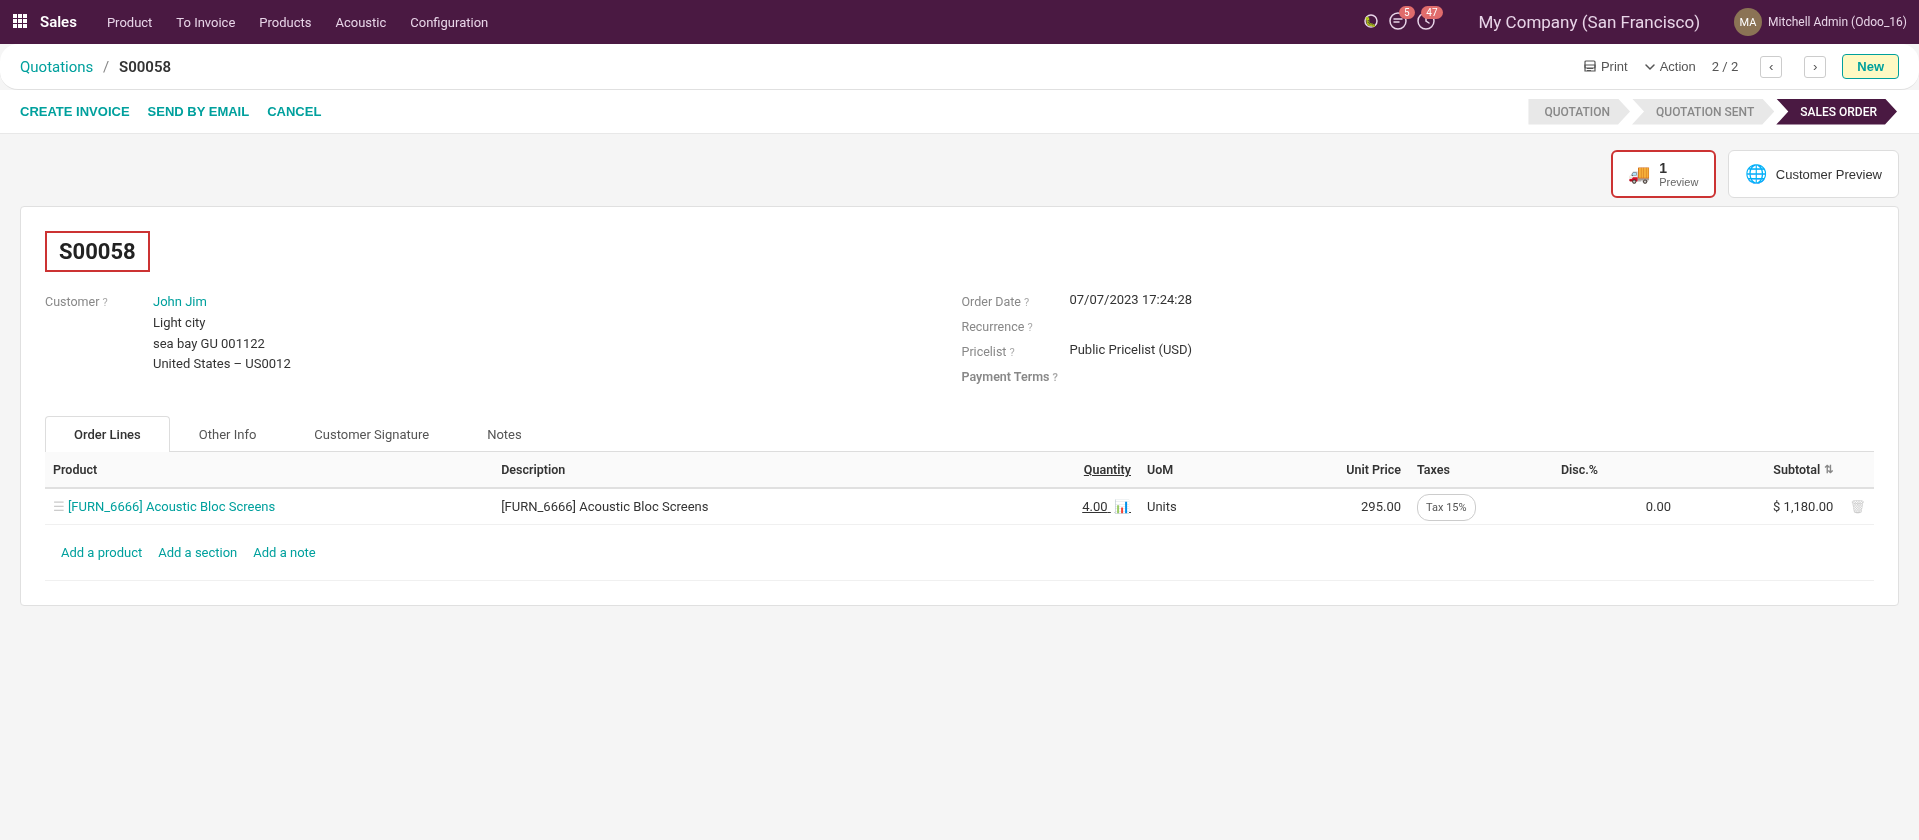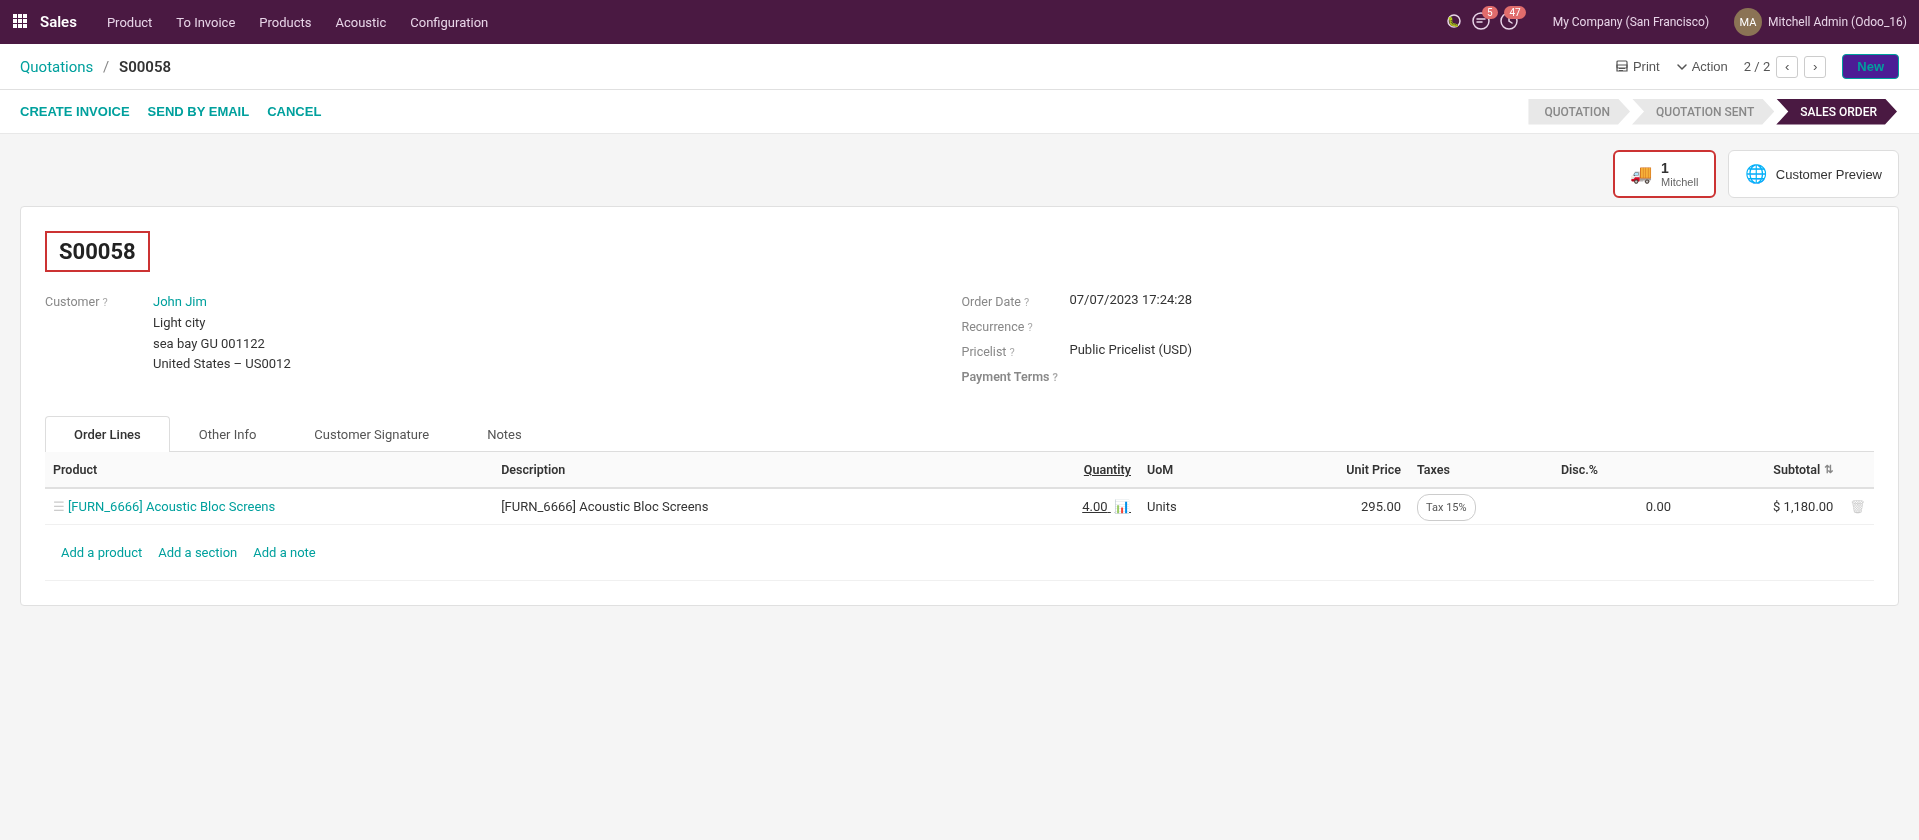--- a/index.html
+++ b/index.html
@@ -15,43 +15,44 @@
       height: 44px;
       gap: 4px;
     }
     .navbar-grid-icon { margin-right: 8px; cursor: pointer; }
     .navbar-brand { font-size: 15px; font-weight: 600; margin-right: 16px; }
     .navbar-item { color: #e8d5e8; padding: 6px 10px; cursor: pointer; font-size: 13px; border-radius: 4px; }
     .navbar-spacer { flex: 1; }
     .navbar-icons { display: flex; align-items: center; gap: 10px; }
     .navbar-icon-btn { color: #e8d5e8; cursor: pointer; font-size: 14px; position: relative; }
     .navbar-badge { background: #e06c6c; color: #fff; border-radius: 10px; font-size: 10px; padding: 1px 5px; position: absolute; top: -6px; right: -8px; }
-    .navbar-company { color: #e8d5e8; font-size: 12px; margin: 0 15px; padding-left: 10px; }
+    .navbar-company { color: #e8d5e8; font-size: 17px; margin: 0 24px; padding-left: 10px; }
     .navbar-user { display: flex; align-items: center; gap: 6px; color: #e8d5e8; font-size: 12px; cursor: pointer; }
     .navbar-avatar { width: 28px; height: 28px; border-radius: 50%; background: #8b7355; display: flex; align-items: center; justify-content: center; font-size: 11px; color: #fff; }
 
     
     .breadcrumb-bar {
       background: #fff;
       border-bottom: 1px solid #e0e0e0;
       padding: 10px 20px;
       display: flex;
       align-items: center;
       justify-content: space-between;
+      border-radius: 18px;
     }
     .breadcrumb { font-size: 15px; color: #555; }
     .breadcrumb a { color: #00a09d; text-decoration: none; }
     .breadcrumb-sep { margin: 0 6px; color: #888; }
     .breadcrumb-current { font-weight: 600; color: #333; }
     .breadcrumb-actions { display: flex; align-items: center; gap: 16px; }
     .btn-print { background: none; border: none; cursor: pointer; color: #555; font-size: 13px; display: flex; align-items: center; gap: 4px; }
     .btn-action-dd { background: none; border: none; cursor: pointer; color: #555; font-size: 13px; display: flex; align-items: center; gap: 4px; }
-    .pager { display: flex; align-items: center; gap: 6px; font-size: 13px; color: #555; }
+    .pager { display: flex; align-items: center; gap: 22px; font-size: 13px; color: #555; }
     .pager-btn { background: none; border: 1px solid #ccc; border-radius: 3px; width: 22px; height: 22px; cursor: pointer; display: flex; align-items: center; justify-content: center; color: #555; }
-    .btn-new { background: #4c1d95; border: 1px solid #00a09d; color: #00a09d; padding: 4px 14px; border-radius: 4px; cursor: pointer; font-size: 13px; font-weight: 600; }
+    .btn-new { background: #fef9c3; border: 1px solid #00a09d; color: #00a09d; padding: 4px 14px; border-radius: 4px; cursor: pointer; font-size: 13px; font-weight: 600; }
 
     
     .action-toolbar {
       background: #fff;
       border-bottom: 1px solid #e8e8e8;
       padding: 8px 20px;
       display: flex;
       align-items: center;
       gap: 0;
     }
@@ -301,21 +302,21 @@
   </div>
 </div>
 
 <div class="main-content">
 
   <div class="smart-buttons">
     <button class="smart-btn">
       <span class="smart-btn-icon">🚚</span>
       <div class="smart-btn-text">
         <span class="smart-btn-count">1</span>
-        <span class="smart-btn-label">Mitchell</span>
+        <span class="smart-btn-label">Preview</span>
       </div>
     </button>
     <button class="smart-btn-normal">
       <span class="smart-btn-icon">🌐</span>
       <span>Customer Preview</span>
     </button>
   </div>
 
   <div class="form-card">
 

